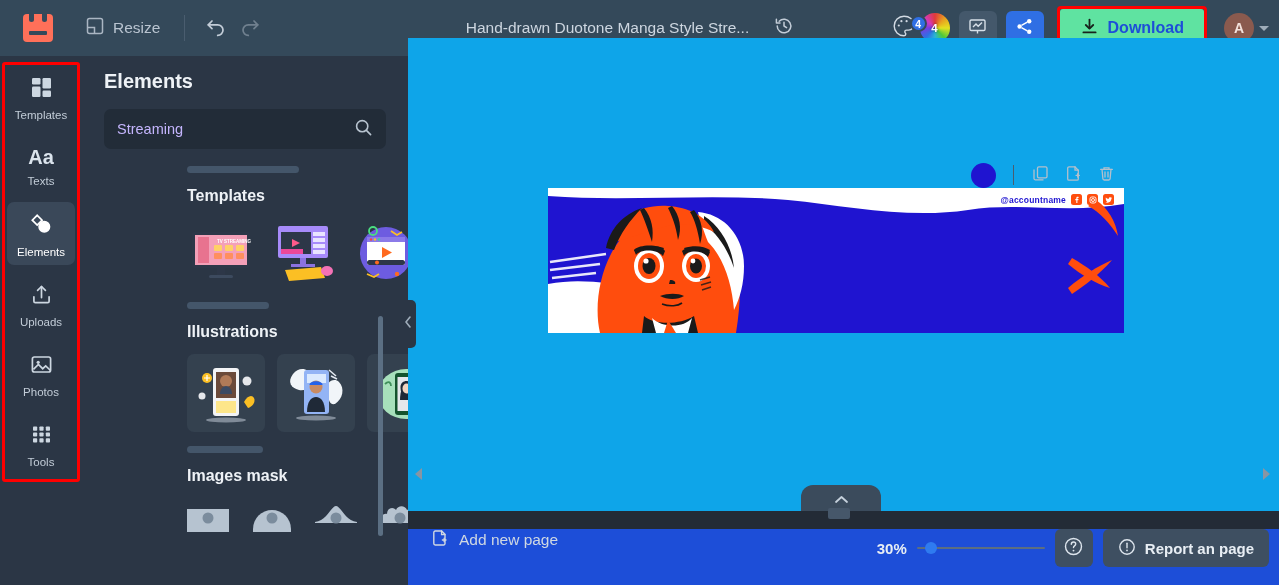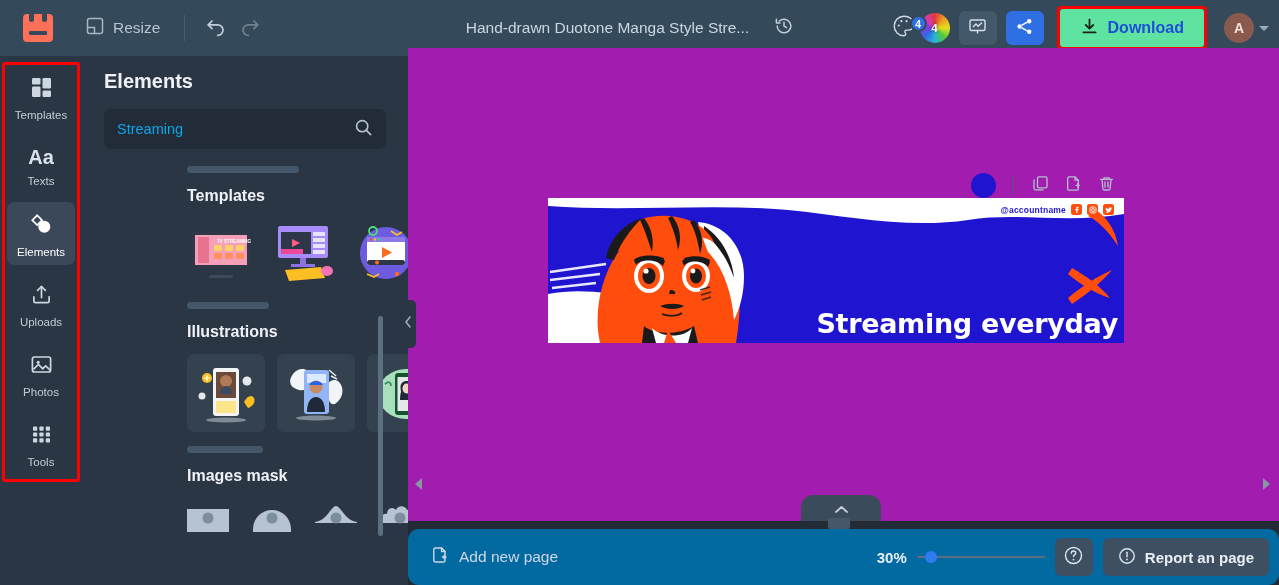--- a/index.html
+++ b/index.html
@@ -129,21 +129,21 @@
     position: absolute; left: 82px; top: 56px; width: 326px; height: 529px;
     background: #2b3645; overflow: hidden;
   }
   .panel-title { font-size: 20px; font-weight: bold; color: #eef2f6; padding: 14px 22px 0; }
   .search-box {
     margin: 16px 22px 0; height: 40px; background: #222c38; border-radius: 7px;
     display: flex; align-items: center; padding: 0 13px; cursor: text;
   }
   .search-box input {
     flex: 1; background: none; border: none; outline: none;
-    color: #0ea5e9; font-size: 14.5px; font-family: "Liberation Sans", sans-serif;
+    color: #c4b5fd; font-size: 14.5px; font-family: "Liberation Sans", sans-serif;
   }
   .search-box input::placeholder { color: #7f8d9c; }
   .pill { height: 7px; border-radius: 4px; background: #44566a; margin: 17px 0 0 105px; }
   .sec-title { font-size: 16px; font-weight: bold; color: #eef2f6; margin: 14px 0 0 105px; }
 
   .row { display: flex; gap: 12px; margin: 13px 0 0 105px; }
   .thumb { width: 70px; height: 70px; border-radius: 5px; cursor: pointer; overflow: hidden;
            position: relative; flex: 0 0 auto; }
   .card { width: 78px; height: 78px; border-radius: 7px; background: #34414f; cursor: pointer;
           flex: 0 0 auto; position: relative; overflow: hidden; }
@@ -156,22 +156,22 @@
     background: #5b6f83; border-radius: 3px;
   }
   .collapse-handle {
     position: absolute; left: 400px; top: 300px; width: 16px; height: 48px;
     background: #2b3645; border-radius: 0 5px 5px 0; cursor: pointer;
     display: flex; align-items: center; justify-content: center; z-index: 6;
   }
 
   
   .canvas-area {
-    position: absolute; left: 408px; top: 48px; width: 871px; height: 473px;
-    background: #a21caf;
+    position: absolute; left: 408px; top: 38px; width: 871px; height: 473px;
+    background: #0ea5e9;
   }
   .design {
     position: absolute; left: 140px; top: 150px; width: 576px; height: 145px;
     background: #1f14d0; overflow: hidden;
   }
   .design-toolbar {
     position: absolute; left: 563px; top: 118px; width: 160px; height: 38px;
     display: flex; align-items: center; gap: 5px;
   }
   .swatch { width: 25px; height: 25px; border-radius: 50%; background: #1f14d0; cursor: pointer; }
@@ -189,21 +189,21 @@
     display: flex; align-items: flex-start; justify-content: center; padding-top: 5px;
   }
   .page-tag {
     position: absolute; left: 420px; bottom: -8px; width: 22px; height: 11px;
     background: #46576a; border-radius: 2px;
   }
 
   
   .bottombar {
     position: absolute; left: 408px; bottom: 0; width: 871px; height: 56px;
-    background: #0369a1; display: flex; align-items: center; border-radius: 11px;
+    background: #1d4ed8; display: flex; align-items: flex-start;
   }
   .add-page {
     display: flex; align-items: center; gap: 10px; margin-left: 23px;
     font-size: 15.5px; color: #cfd8e2; cursor: pointer;
   }
   .bb-right { margin-left: auto; display: flex; align-items: center; gap: 10px; padding-right: 10px; }
   .zoom-pct { font-size: 15px; font-weight: bold; color: #e8eef4; }
   .slider { width: 128px; height: 20px; position: relative; cursor: pointer; }
   .slider-track { position: absolute; left: 0; top: 9px; width: 128px; height: 2px; background: #5c6e80; border-radius: 1px; }
   .slider-knob { position: absolute; left: 8px; top: 4px; width: 12px; height: 12px; border-radius: 50%; background: #2f7bf0; }
@@ -674,21 +674,20 @@
               <circle cx="4" cy="4" r="1.5"></circle>
             </svg>
         </span>
         <span class="soc">
           <svg width="8" height="8" viewBox="0 0 8 8">
               <path d="M7.2 1.9c-.2.1-.5.2-.8.2.3-.2.5-.4.6-.8-.3.2-.6.3-.9.4-.3-.3-.6-.4-1-.4-.8 0-1.4.6-1.4 1.4v.3C2.5 2.9 1.5 2.4.9 1.6c-.1.2-.2.4-.2.7 0 .5.2.9.6 1.1-.2 0-.4-.1-.6-.2 0 .7.5 1.2 1.1 1.3-.1 0-.2.1-.4.1h-.3c.2.5.7.9 1.3.9-.5.4-1.1.6-1.7.6H.4c.6.4 1.3.6 2.1.6 2.5 0 3.9-2.1 3.9-3.9v-.2c.3-.2.5-.5.8-.7z" fill="#fff"></path>
             </svg>
         </span>
       </div>
 
-      <div class="slogan">Streaming everyday</div>
     </div>
 
     <div class="scroll-arrow left">
       <svg width="10" height="14" viewBox="0 0 10 14">
           <polygon points="8,1 8,13 1,7" fill="#8895a3"></polygon>
         </svg>
     </div>
     <div class="scroll-arrow right">
       <svg width="10" height="14" viewBox="0 0 10 14">
           <polygon points="2,1 2,13 9,7" fill="#8895a3"></polygon>

